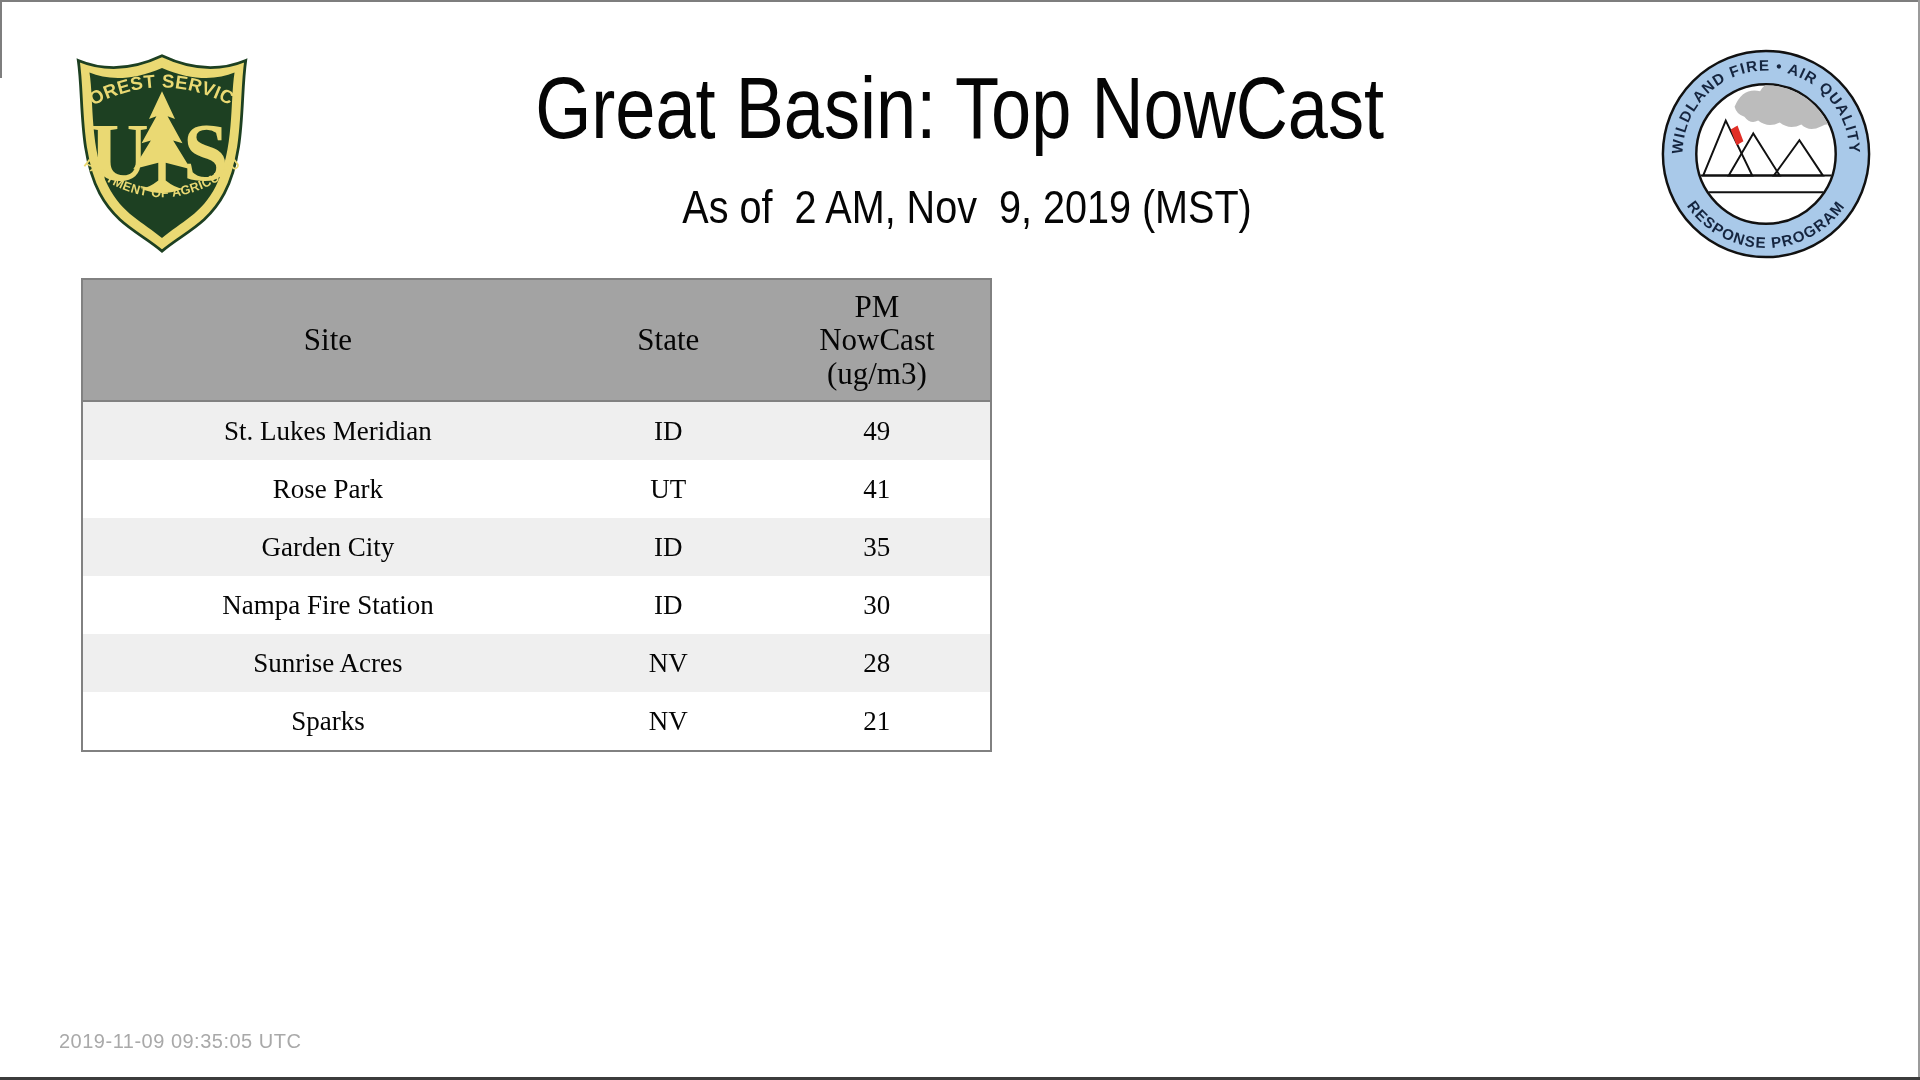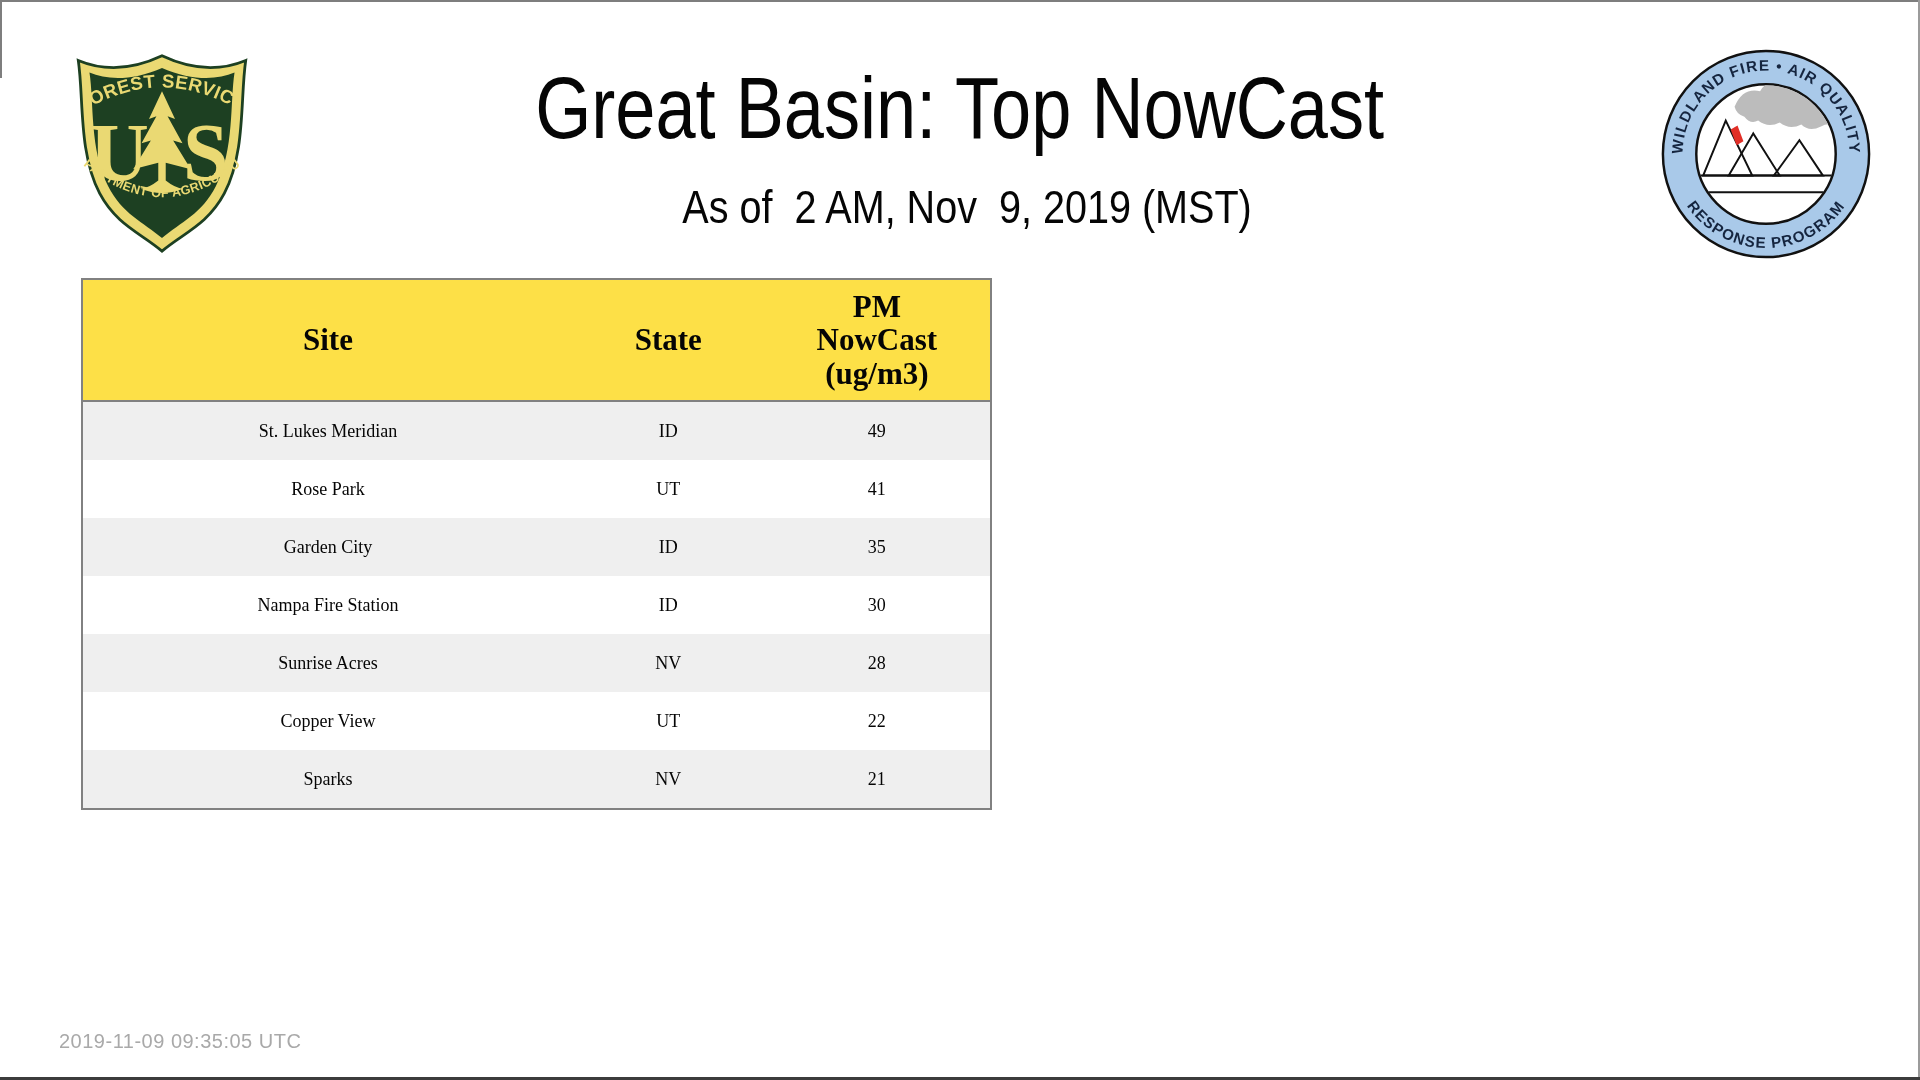--- a/index.html
+++ b/index.html
@@ -30,27 +30,27 @@
   .fs-shield{position:absolute;left:69px;top:46px;width:186px;height:214px;}
   .wfaqrp{position:absolute;left:1658px;top:46px;width:216px;height:216px;}
 
   
   table.nowcast{
     position:absolute;left:81px;top:278px;width:911px;
     border-collapse:collapse;border:2px solid #818181;
     font-family:"Liberation Serif",serif;
   }
   table.nowcast th{
-    background:#fde047;border-bottom:2px solid #818181;
-    font-size:31px;font-weight:bold;text-align:center;vertical-align:middle;
+    background:#a3a3a3;border-bottom:2px solid #818181;
+    font-size:31px;font-weight:normal;text-align:center;vertical-align:middle;
     height:120px;line-height:1.08;padding:0 6px;color:#050505;
   }
   table.nowcast th.pm{white-space:pre-line;}
   table.nowcast td{
-    font-size:18px;text-align:center;vertical-align:middle;height:58px;padding:0 6px;color:#050505;
+    font-size:27px;text-align:center;vertical-align:middle;height:58px;padding:0 6px;color:#050505;
   }
   table.nowcast tbody tr:nth-child(odd){background:#efefef;}
   table.nowcast tbody tr:nth-child(even){background:#ffffff;}
 
   .footer-ts{
     position:absolute;left:59px;top:1030px;font-size:20px;color:#a9a9a9;letter-spacing:0.5px;
   }
 </style>
 </head>
 <body>
@@ -147,25 +147,20 @@
       <td>Nampa Fire Station</td>
       <td>ID</td>
       <td>30</td>
     </tr>
     <tr>
       <td>Sunrise Acres</td>
       <td>NV</td>
       <td>28</td>
     </tr>
     <tr>
-      <td>Copper View</td>
-      <td>UT</td>
-      <td>22</td>
-    </tr>
-    <tr>
       <td>Sparks</td>
       <td>NV</td>
       <td>21</td>
     </tr>
   </tbody>
 </table>
 
 <div class="footer-ts">2019-11-09 09:35:05 UTC</div>
 
 </body></html>

